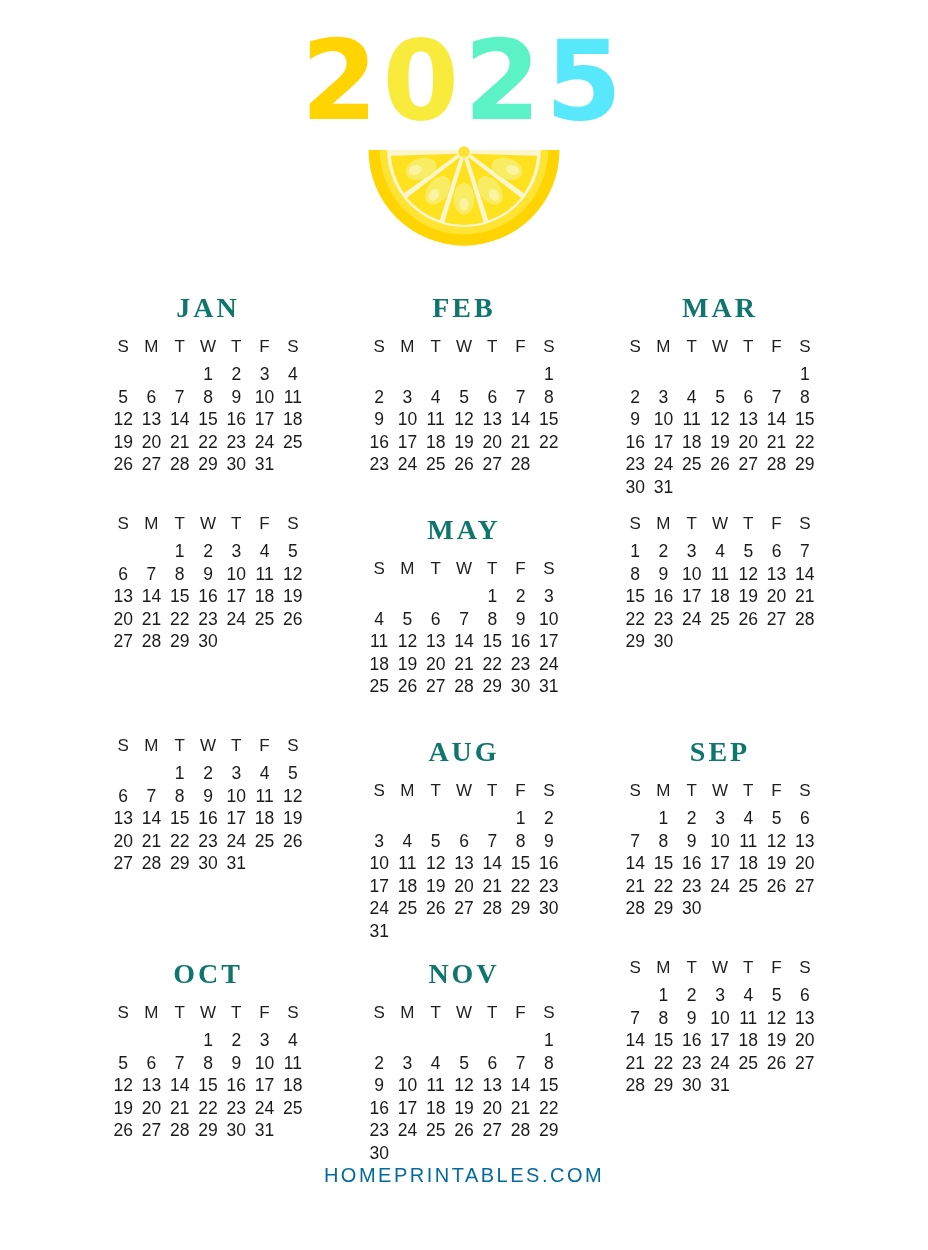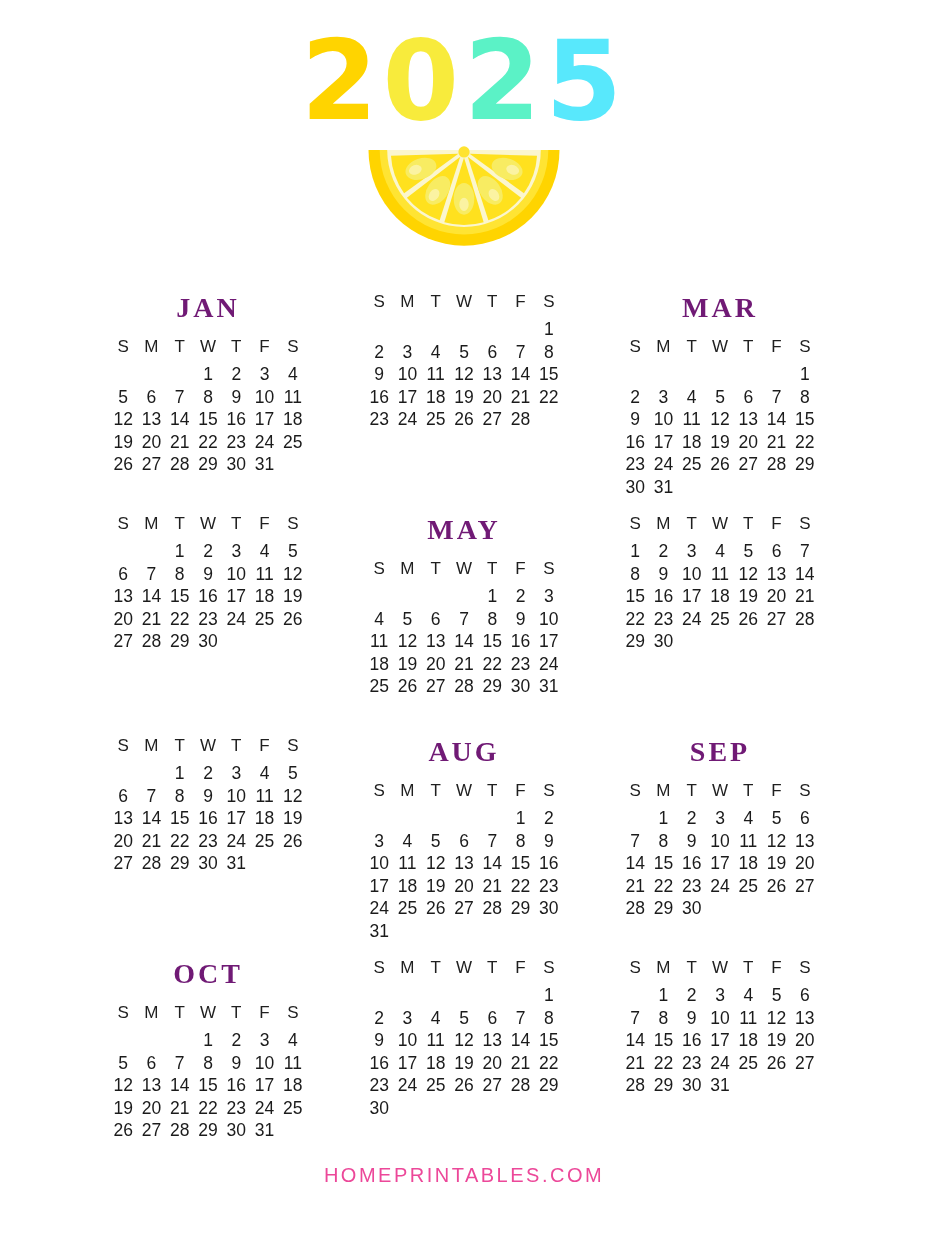--- a/index.html
+++ b/index.html
@@ -35,21 +35,21 @@
     column-gap: 58px;
     row-gap: 16px;
   }
   .month { width: 198px; min-height: 206px; }
   .month-name {
     font-family: "Liberation Serif", serif;
     font-weight: 700;
     font-size: 28px;
     letter-spacing: 3px;
     text-align: center;
-    color: #701a75;
+    color: #0f766e;
     margin-bottom: 13px;
   }
   .day-grid {
     display: grid;
     grid-template-columns: repeat(7, 1fr);
   }
   .cell {
     text-align: center;
     font-size: 17.5px;
     height: 22.5px;
@@ -62,21 +62,21 @@
     line-height: 20px;
     font-size: 17px;
     color: #1f1f1f;
   }
   
   .footer {
     margin-top: auto;
     padding-bottom: 4px;
     font-size: 20px;
     letter-spacing: 2.5px;
-    color: #ec4899;
+    color: #0369a1;
   }
 </style>
 </head>
 <body>
 
 <div class="page">
 
   <div class="year">
     <span class="year-digit" style="color: rgb(255, 212, 0);">2</span><span class="year-digit" style="color: rgb(248, 235, 60);">0</span><span class="year-digit" style="color: rgb(91, 242, 198);">2</span><span class="year-digit" style="color: rgb(88, 232, 252);">5</span>
   </div>
@@ -148,20 +148,21 @@
           <div class="cell day">27</div>
           <div class="cell day">28</div>
           <div class="cell day">29</div>
           <div class="cell day">30</div>
           <div class="cell day">31</div>
           <div class="cell day"></div>
         </div>
   </section>
 
   <section class="month">
+    <h2 class="month-name">FEB</h2>
     <div class="day-grid">
           <div class="cell weekday">S</div>
           <div class="cell weekday">M</div>
           <div class="cell weekday">T</div>
           <div class="cell weekday">W</div>
           <div class="cell weekday">T</div>
           <div class="cell weekday">F</div>
           <div class="cell weekday">S</div>
           <div class="cell day"></div>
           <div class="cell day"></div>
@@ -590,20 +591,21 @@
           <div class="cell day">27</div>
           <div class="cell day">28</div>
           <div class="cell day">29</div>
           <div class="cell day">30</div>
           <div class="cell day">31</div>
           <div class="cell day"></div>
         </div>
   </section>
 
   <section class="month">
+    <h2 class="month-name">NOV</h2>
     <div class="day-grid">
           <div class="cell weekday">S</div>
           <div class="cell weekday">M</div>
           <div class="cell weekday">T</div>
           <div class="cell weekday">W</div>
           <div class="cell weekday">T</div>
           <div class="cell weekday">F</div>
           <div class="cell weekday">S</div>
           <div class="cell day"></div>
           <div class="cell day"></div>

